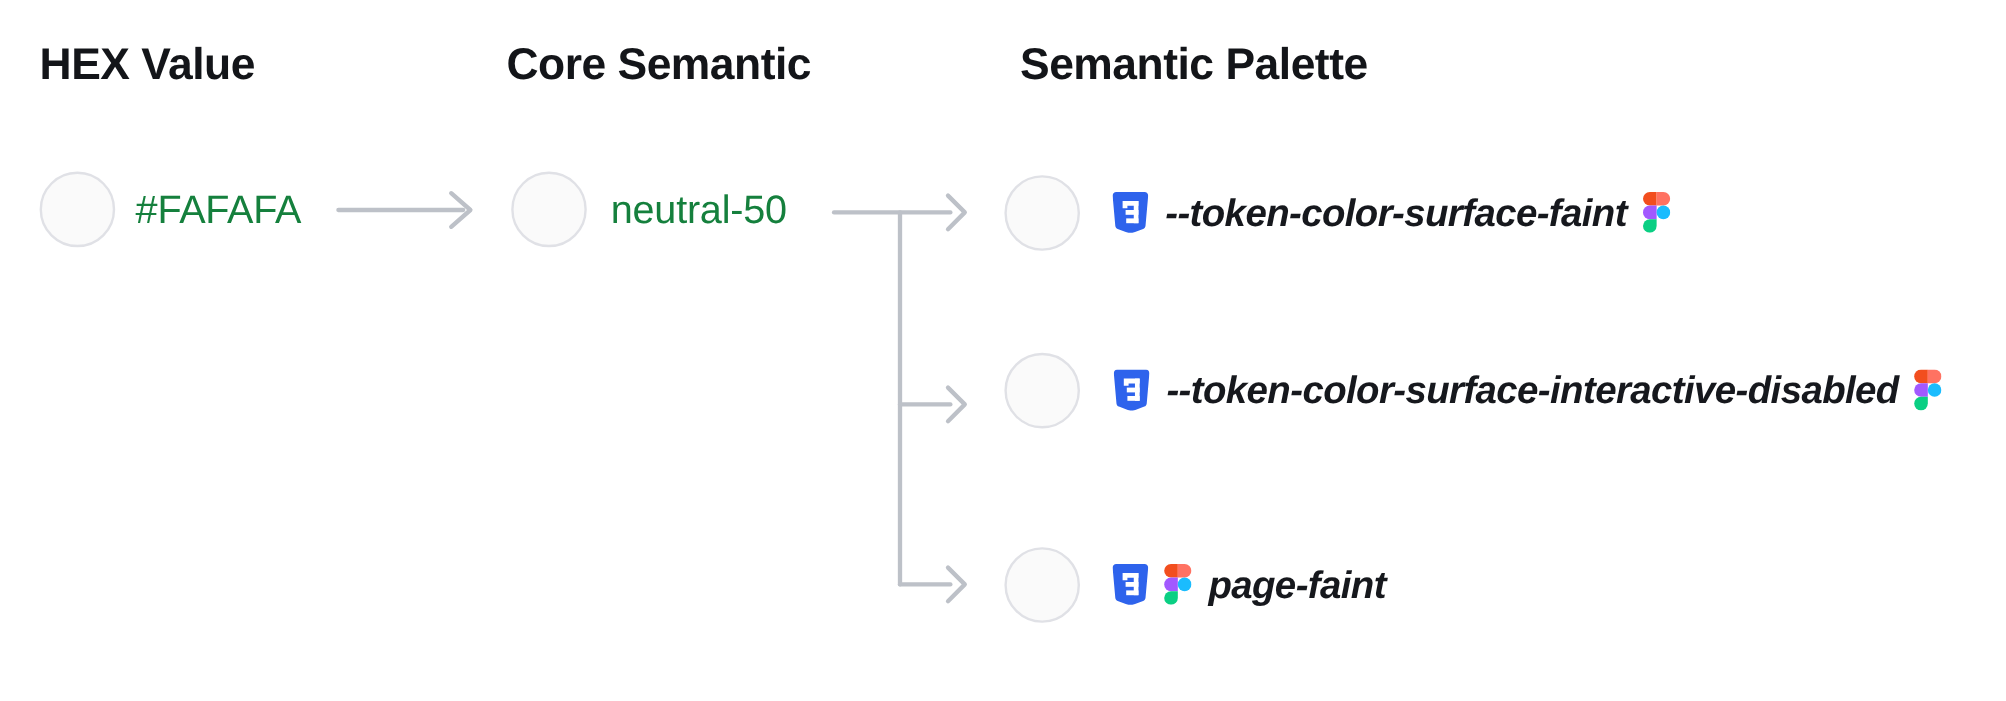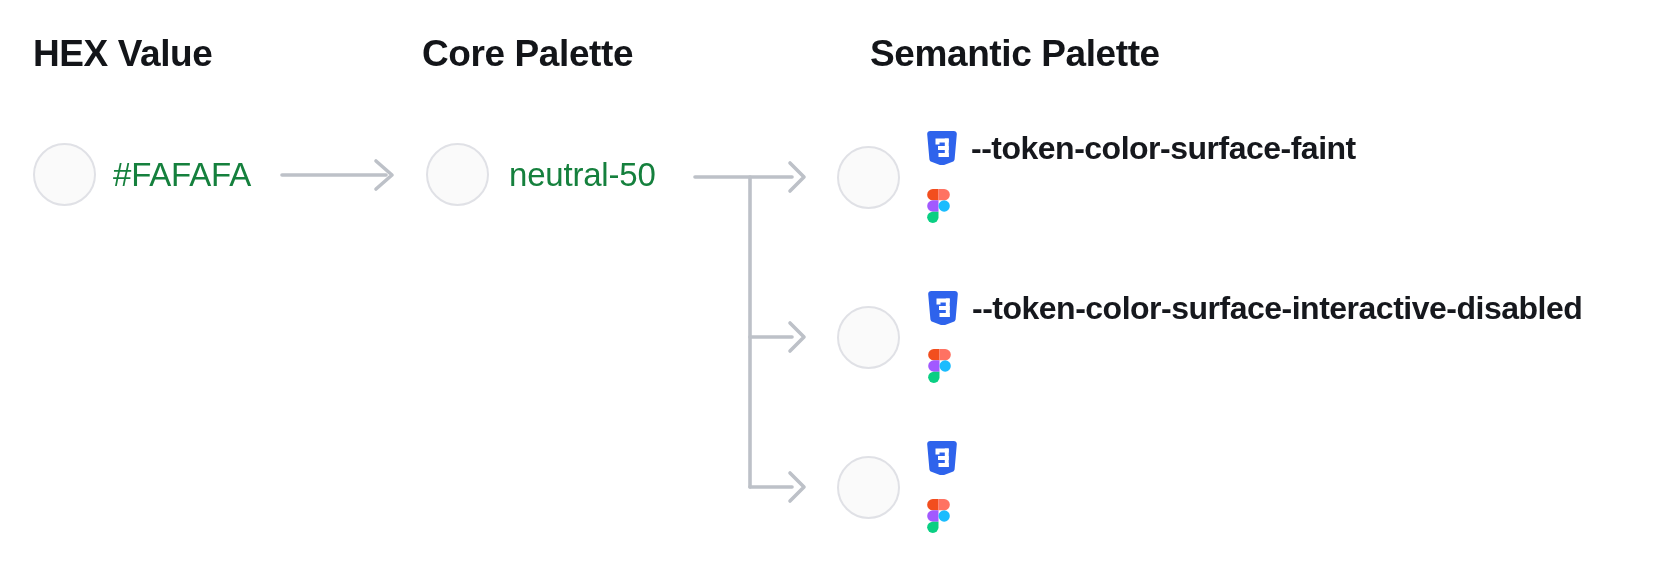--- a/index.html
+++ b/index.html
@@ -16,21 +16,21 @@
     top:34px;
     font-size:37px;
     font-weight:700;
     line-height:1.1;
     letter-spacing:-0.4px;
     color:#131519;
     white-space:nowrap;
   }
   .hdr-hex{left:33px;}
   .hdr-core{left:422px;}
-  .hdr-semantic{left:870px;}
+  .hdr-semantic{left:850px;}
 
   .swatch{
     width:63px;height:63px;
     border-radius:50%;
     background:#FAFAFA;
     border:2px solid #E0E1E6;
     box-sizing:border-box;
     flex:0 0 auto;
   }
   .node{
@@ -53,26 +53,27 @@
 
   .semantic-row{
     position:absolute;
     left:837px;
     height:106px;
     display:flex;
     align-items:center;
     gap:27px;
   }
   .sem-row-1{top:124px;}
-  .sem-row-2{top:284px;gap:28px;}
+  .sem-row-2{top:272px;gap:28px;}
   .sem-row-3{top:434px;}
   .token-lines{
     display:flex;
-    flex-direction:column;
+    flex-direction:row;
     gap:13px;
+    font-style:italic;
   }
   .token-line{
     display:flex;
     align-items:center;
     gap:14px;
     height:45px;
   }
   .token-text{
     font-size:32px;
     font-weight:700;
@@ -81,21 +82,21 @@
     white-space:nowrap;
   }
   .icon{flex:0 0 auto;display:block;}
 </style>
 </head>
 <body>
 
 <div class="canvas">
 
   <div class="col-header hdr-hex">HEX Value</div>
-  <div class="col-header hdr-core">Core Palette</div>
+  <div class="col-header hdr-core">Core Semantic</div>
   <div class="col-header hdr-semantic">Semantic Palette</div>
 
   <div class="node node-hex">
     <div class="swatch" style="background: rgb(250, 250, 250);"></div>
     <div class="plain-label">#FAFAFA</div>
   </div>
 
   <svg class="arrow-svg arrow-main" width="118" height="38" viewBox="0 0 118 38">
     <g stroke="#BDC1C8" stroke-width="3.6" fill="none" stroke-linecap="round" stroke-linejoin="round">
       <path d="M2,19 H106"></path>
@@ -183,17 +184,18 @@
         </svg>
       </div>
       <div class="token-line">
         <svg class="icon" width="23" height="34" viewBox="0 0 24 36">
           <path d="M12 0H6a6 6 0 0 0 0 12h6V0z" fill="#F24E1E"></path>
           <path d="M12 0h6a6 6 0 0 1 0 12h-6V0z" fill="#FF7262"></path>
           <path d="M12 12H6a6 6 0 0 0 0 12h6V12z" fill="#A259FF"></path>
           <circle cx="18" cy="18" r="6" fill="#1ABCFE"></circle>
           <path d="M12 24H6a6 6 0 1 0 6 6v-6z" fill="#0ACF83"></path>
         </svg>
+        <div class="token-text">page-faint</div>
       </div>
     </div>
   </div>
 
 </div>
 
 </body></html>

